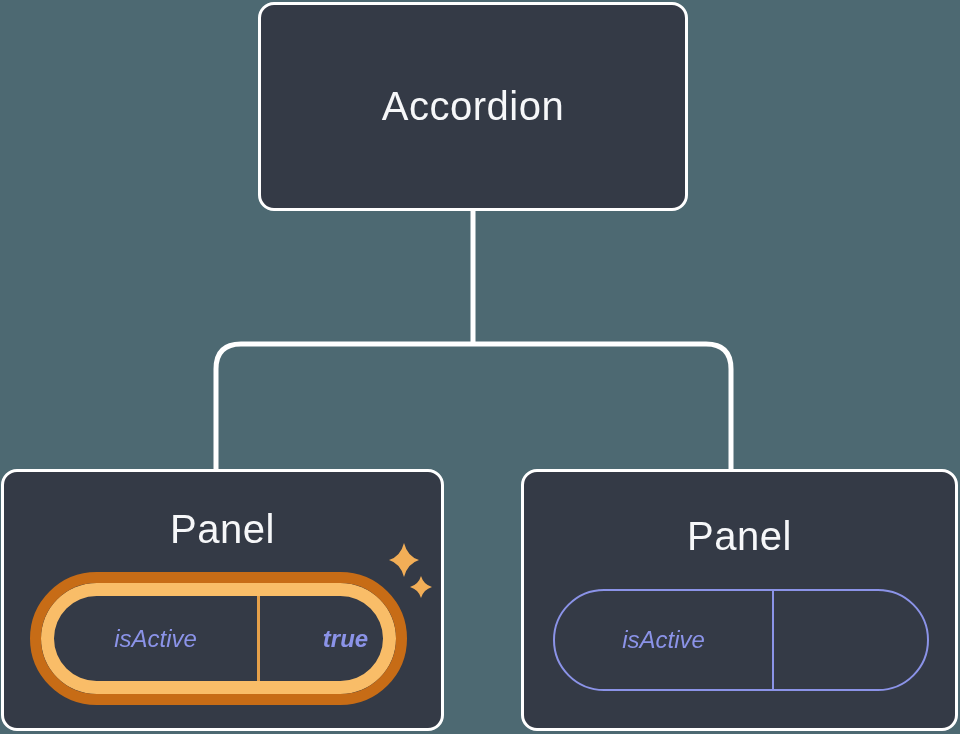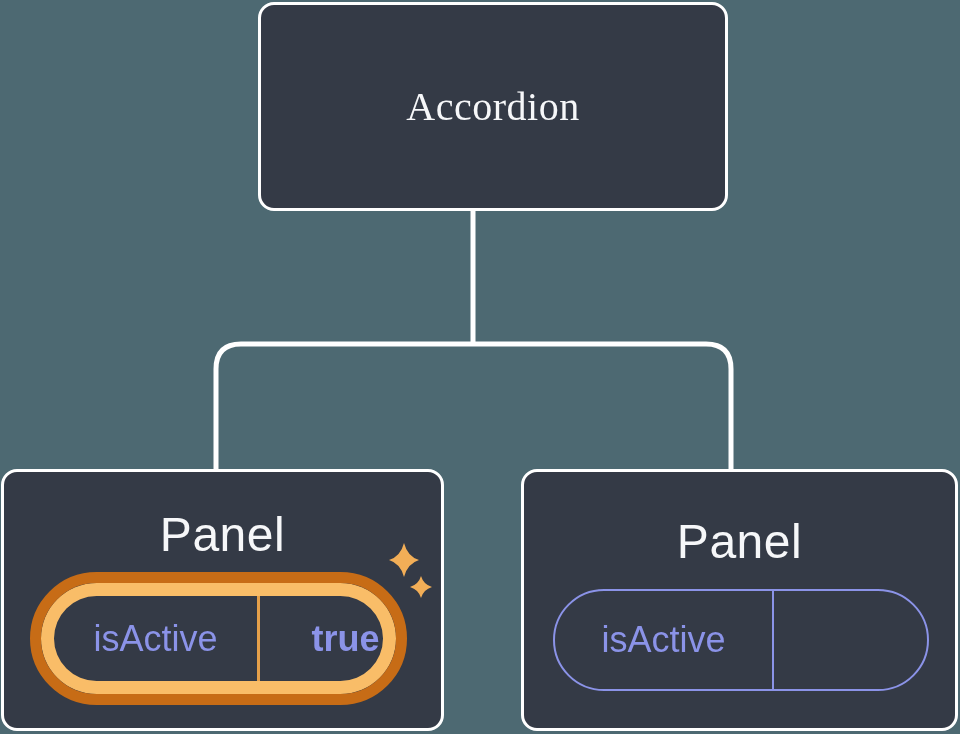--- a/index.html
+++ b/index.html
@@ -18,52 +18,52 @@
   .stage{position:absolute;inset:0;width:960px;height:734px;}
 
   .connectors{position:absolute;left:0;top:0;width:960px;height:734px;pointer-events:none;}
   .conn{stroke:var(--connector);stroke-width:5;fill:none;}
 
   .node{
     position:absolute;background:var(--card);
     border:3px solid var(--connector);border-radius:16px;
   }
   .node-root{
-    left:258px;top:2px;width:470px;height:209px;
-    display:flex;align-items:center;justify-content:center;font-family:Liberation Serif, serif;
+    left:258px;top:2px;width:430px;height:209px;
+    display:flex;align-items:center;justify-content:center;
   }
   .root-label{
     color:var(--text-primary);font-size:40px;font-weight:500;letter-spacing:.5px;
   }
   .node-panel-left{left:1px;top:469px;width:443px;height:262px;}
   .node-panel-right{left:521px;top:469px;width:437px;height:262px;}
   .panel-label{
     position:absolute;left:0;width:100%;text-align:center;
-    color:var(--text-primary);font-size:48px;font-weight:500;letter-spacing:.5px;
+    color:var(--text-primary);font-size:40px;font-weight:500;letter-spacing:.5px;
   }
   .node-panel-left .panel-label{top:35px;}
   .node-panel-right .panel-label{top:42px;}
 
   .pill{
     position:absolute;display:flex;align-items:stretch;
     border-radius:999px;z-index:1;
   }
   .pill-glow{
     left:26px;top:100px;width:377px;height:133px;
     border:11px solid var(--highlight-border);
     box-shadow:inset 0 0 0 13px var(--highlight-ring);
     padding:13px;
   }
   .pill-plain{
     left:29px;top:117px;width:376px;height:102px;
     border:2px solid var(--state-purple);
   }
   .cell{
     display:flex;align-items:center;justify-content:center;
-    color:var(--state-purple);font-size:36px;line-height:1;
+    color:var(--state-purple);font-size:24px;line-height:1;font-style:italic;
   }
   .pill-glow .cell-key{width:203px;}
   .pill-plain .cell-key{width:217px;}
   .cell-val{flex:1;margin-left:48px;}
   .val-bold{font-weight:700;}
   .pill-divider{align-self:stretch;}
   .pill-glow .pill-divider{width:3px;background:var(--highlight-divider);}
   .pill-plain .pill-divider{width:2px;background:var(--state-purple);}
 
   .sparkles{position:absolute;left:380px;top:71px;width:52px;height:62px;z-index:2;}

